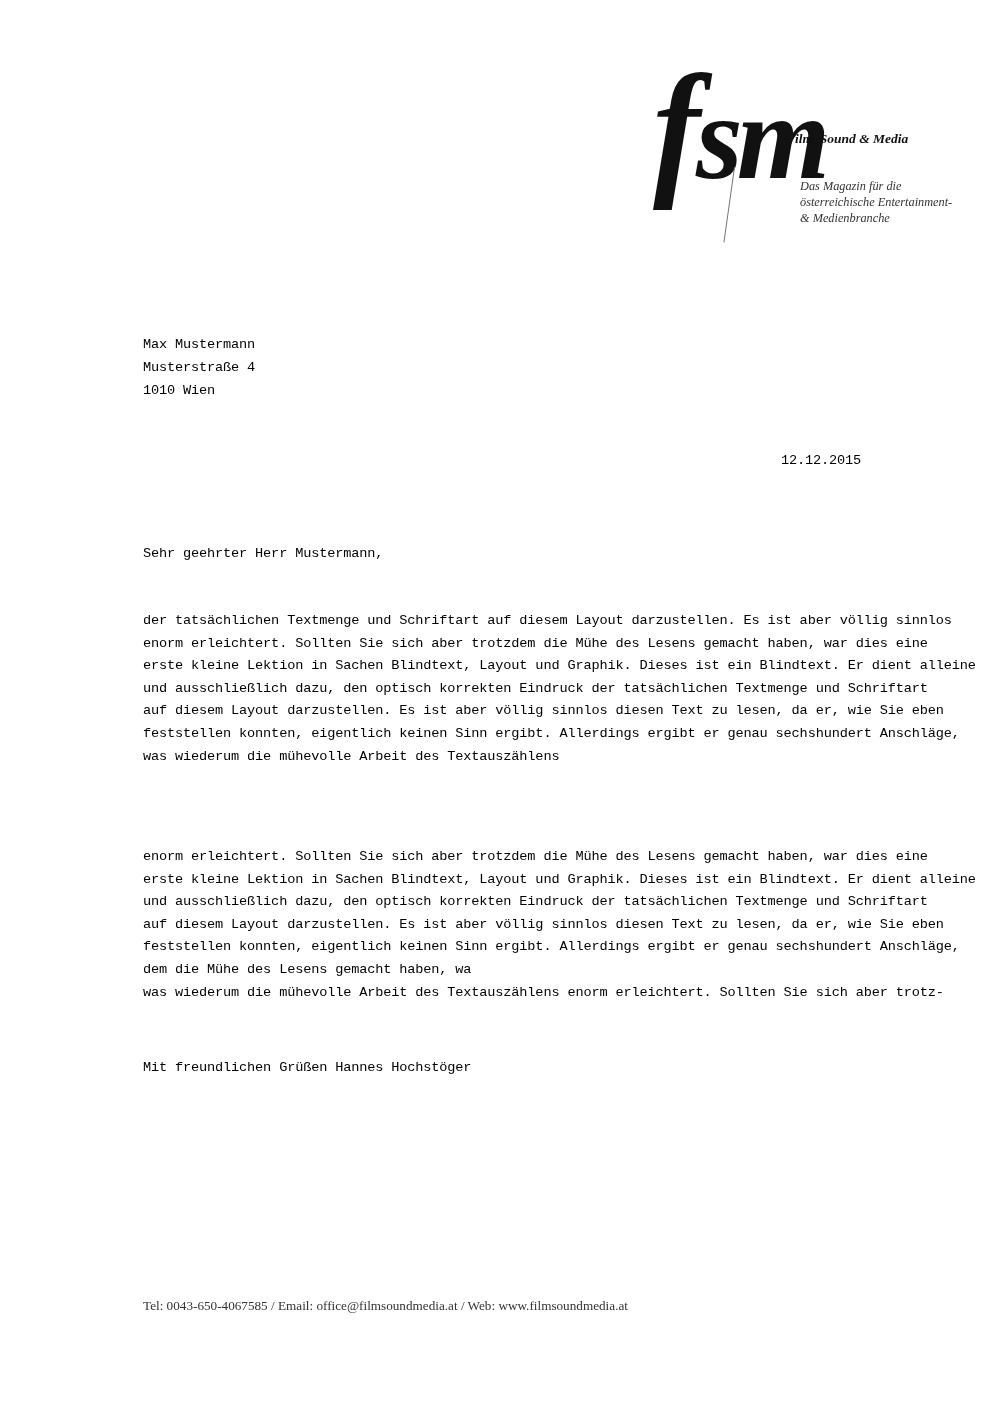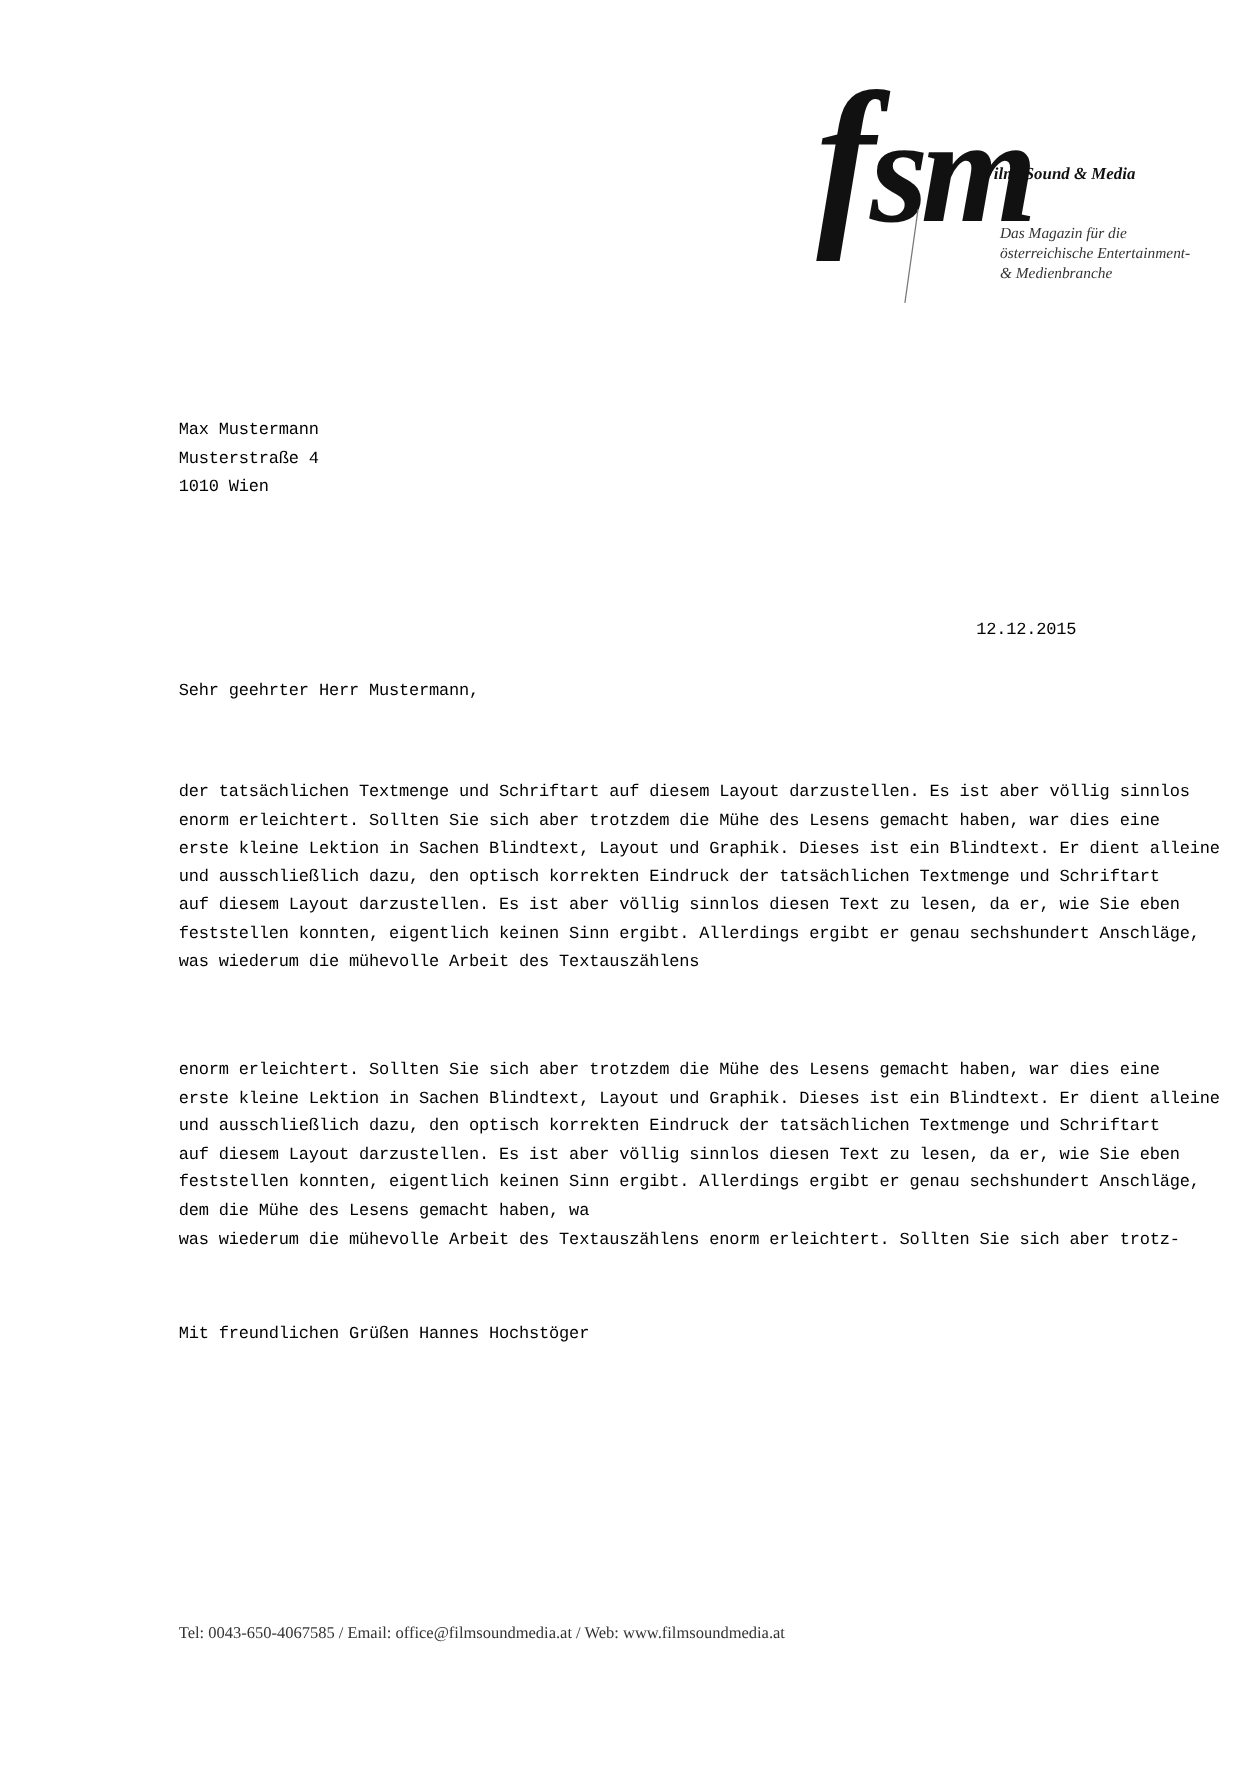--- a/index.html
+++ b/index.html
@@ -14,25 +14,25 @@
       font-style: italic; font-weight: bold; font-size: 13.5px; color: #111; white-space: nowrap; }
     .logo-divider { position: absolute; left: 734px; top: 167px; width: 1px; height: 76px; background: #777;
       transform: rotate(8deg); transform-origin: top left; }
     .logo-tagline { position: absolute; left: 784px; top: 178px; font-family: "Liberation Serif", "DejaVu Serif", serif;
       font-style: italic; font-size: 12.3px; line-height: 16px; color: #333; margin-left: 16px; }
     .logo-tagline div { white-space: nowrap; }
 
     
     .text { font-family: Liberation Mono, monospace; font-size: 13.6px; color: #000000; letter-spacing: -0.15px; }
     .address { position: absolute; left: 143px; top: 333px; line-height: 23px; }
-    .date { position: absolute; right: 139px; top: 451px; line-height: 20px; margin-top: 44px; }
+    .date { position: absolute; right: 139px; top: 451px; line-height: 20px; }
     .salutation { position: absolute; left: 143px; top: 544px; line-height: 20px; }
     .para { position: absolute; left: 143px; width: 740px; line-height: 22.6px; }
     .para div { white-space: nowrap; }
-    .para1 { top: 624px; }
+    .para1 { top: 610px; }
     .para2 { top: 846px; }
     .closing { position: absolute; left: 143px; top: 1058px; line-height: 20px; text-align: right; }
 
     
     .footer { position: absolute; left: 143px; top: 1297px; font-family: "Liberation Serif", "DejaVu Serif", serif;
       font-size: 13.2px; line-height: 18.5px; color: #333; }
     .footer div { white-space: nowrap; }
     .footer .brand { font-style: italic; font-weight: bold; color: #111; }
   </style>
 </head>

